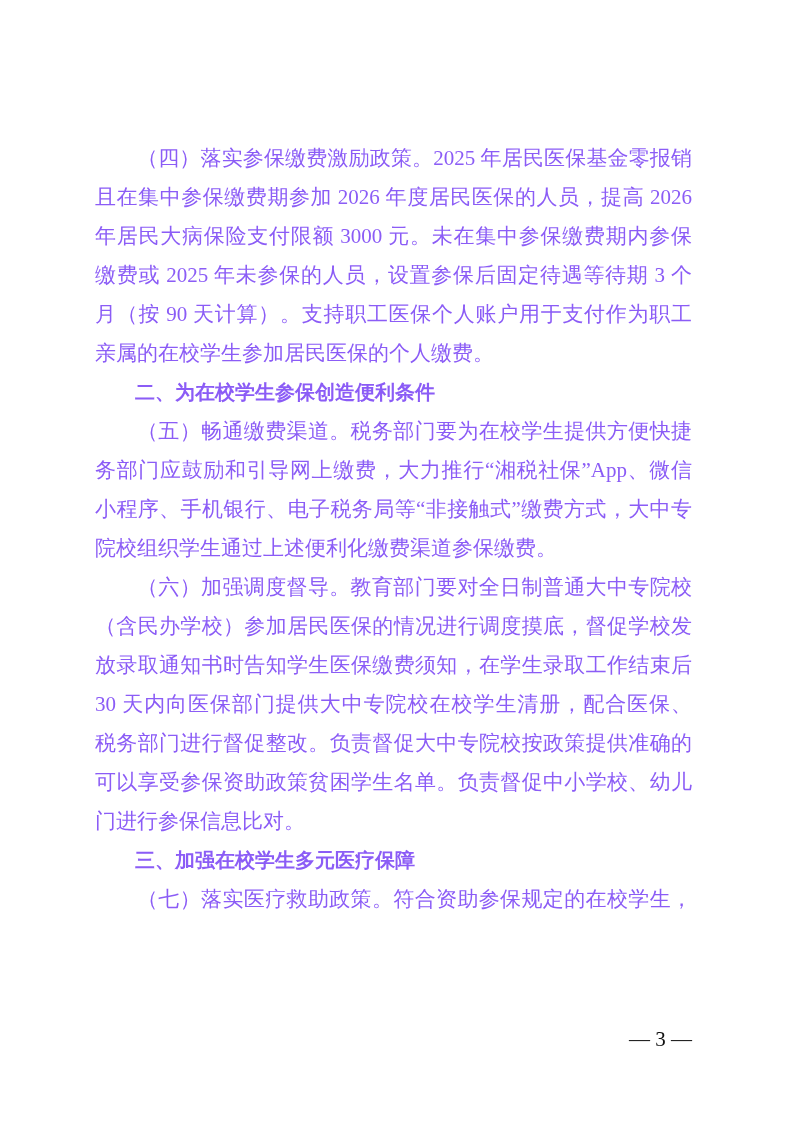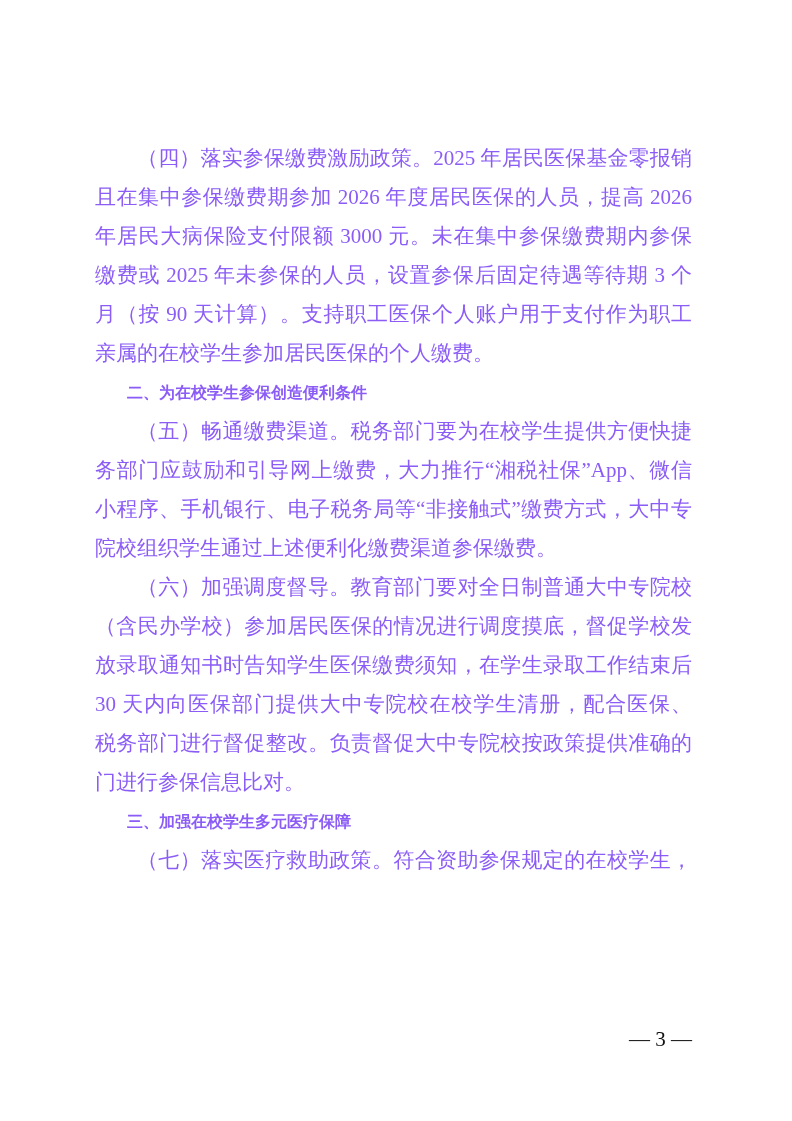--- a/index.html
+++ b/index.html
@@ -29,21 +29,21 @@
     overflow: hidden;
   }
   .line.justify {
     text-align: justify;
     text-align-last: justify;
     text-justify: inter-character;
   }
   .line.heading {
     font-family: "Liberation Sans", "DejaVu Sans", sans-serif;
     font-weight: 700;
-    font-size: 16px;
+    font-size: 20px;
   }
   .line.indent { text-indent: 2em; }
   .page-number {
     position: absolute;
     top: 1024px;
     right: 100px;
     height: 30px;
     line-height: 30px;
     font-size: 21px;
     color: #111111;
@@ -64,18 +64,19 @@
       <div class="line heading indent">二、为在校学生参保创造便利条件</div>
       <div class="line indent justify">（五）畅通缴费渠道。税务部门要为在校学生提供方便快捷</div>
       <div class="line justify">务部门应鼓励和引导网上缴费，大力推行“湘税社保”App、微信</div>
       <div class="line justify">小程序、手机银行、电子税务局等“非接触式”缴费方式，大中专</div>
       <div class="line">院校组织学生通过上述便利化缴费渠道参保缴费。</div>
       <div class="line indent justify">（六）加强调度督导。教育部门要对全日制普通大中专院校</div>
       <div class="line justify">（含民办学校）参加居民医保的情况进行调度摸底，督促学校发</div>
       <div class="line justify">放录取通知书时告知学生医保缴费须知，在学生录取工作结束后</div>
       <div class="line justify">30 天内向医保部门提供大中专院校在校学生清册，配合医保、</div>
       <div class="line justify">税务部门进行督促整改。负责督促大中专院校按政策提供准确的</div>
+      <div class="line justify">可以享受参保资助政策贫困学生名单。负责督促中小学校、幼儿</div>
       <div class="line">门进行参保信息比对。</div>
       <div class="line heading indent">三、加强在校学生多元医疗保障</div>
       <div class="line indent justify">（七）落实医疗救助政策。符合资助参保规定的在校学生，</div>
     </div>
   <div class="page-number">— 3 —</div>
 </div>
 
 </body></html>

